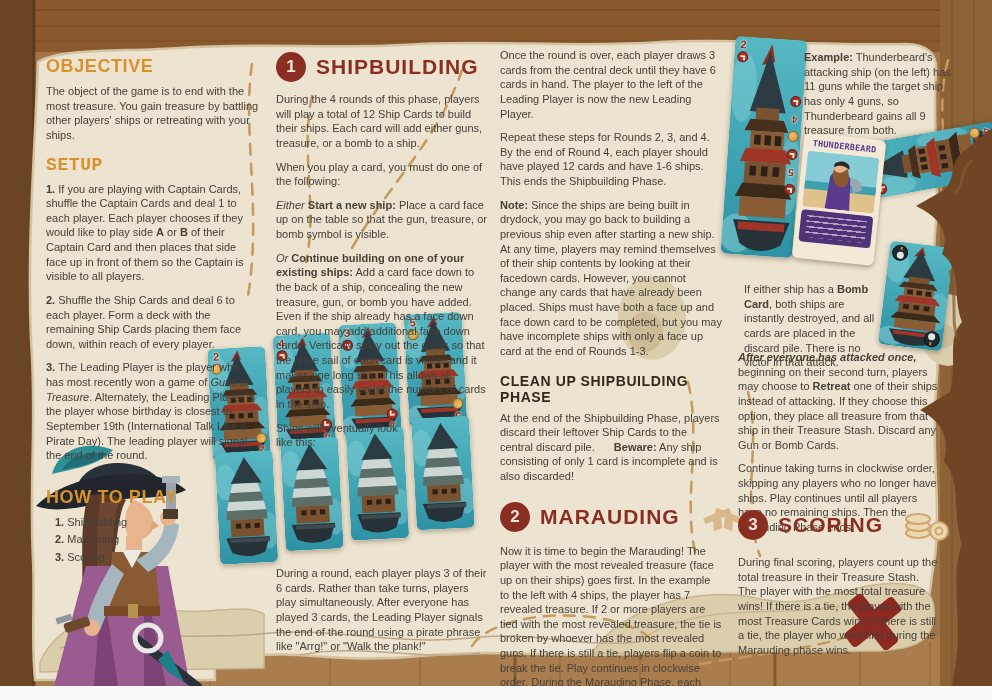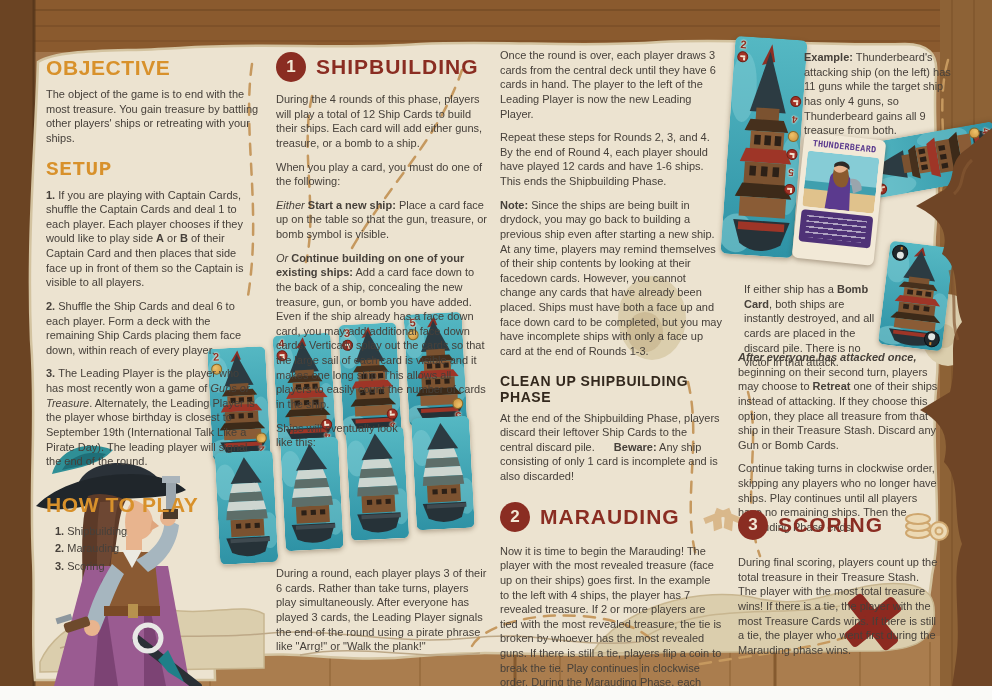--- a/index.html
+++ b/index.html
@@ -3,21 +3,21 @@
 <meta charset="utf-8">
 <style>
   html,body{margin:0;padding:0;background:#ddd;}
   .canvas{position:relative;width:992px;height:700px;overflow:hidden;
     font-family:"Liberation Sans",sans-serif;background:#a1744a;}
   .canvas svg.layer{position:absolute;left:0;top:0;}
   
   .col{position:absolute;z-index:6;}
   .body-p{margin:0 0 9px;font-size:11px;line-height:1.33;color:#46403a;}
   .pre{white-space:pre-line;}
-  .h-orange{margin:0 0 7px;font-size:21px;font-weight:bold;color:#d8912b;letter-spacing:.6px;}
+  .h-orange{margin:0 0 7px;font-size:18px;font-weight:bold;color:#d8912b;letter-spacing:.6px;}
   .sub-h{margin:14px 0 6px;font-size:14px;font-weight:bold;color:#33281d;letter-spacing:.6px;}
   .phase-h{display:flex;align-items:center;gap:10px;margin:0 0 10px;}
   .ph-circle{width:30px;height:30px;border-radius:50%;background:#8a2d22;color:#f3e8d5;
     font-size:17px;font-weight:bold;display:flex;align-items:center;justify-content:center;flex:0 0 auto;}
   .ph-title{font-size:21px;font-weight:bold;color:#8a2d22;letter-spacing:1px;}
   .phase-list p{margin:0 9px 3px;}
   
   .card{position:absolute;border-radius:6px;overflow:hidden;z-index:2;
     box-shadow:0 2px 5px rgba(70,45,20,.35);}
   .card>svg{position:absolute;inset:0;width:100%;height:100%;}

